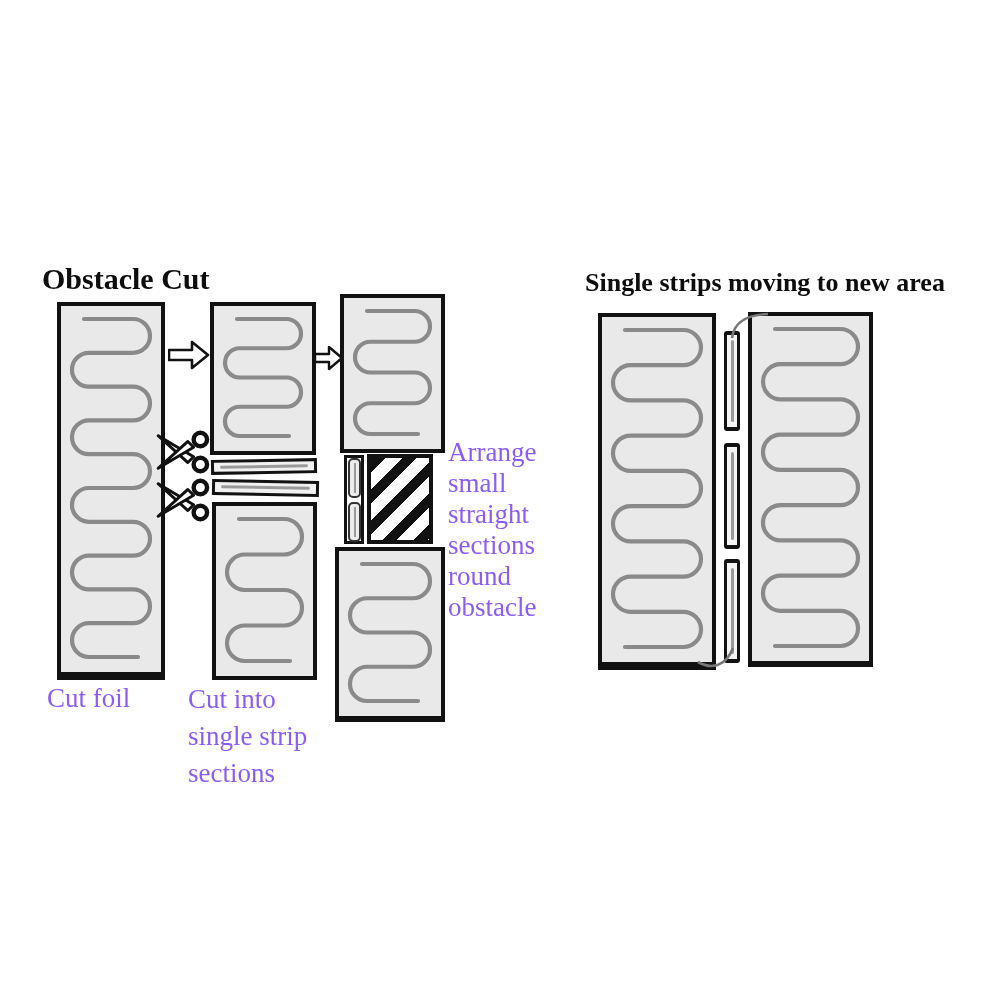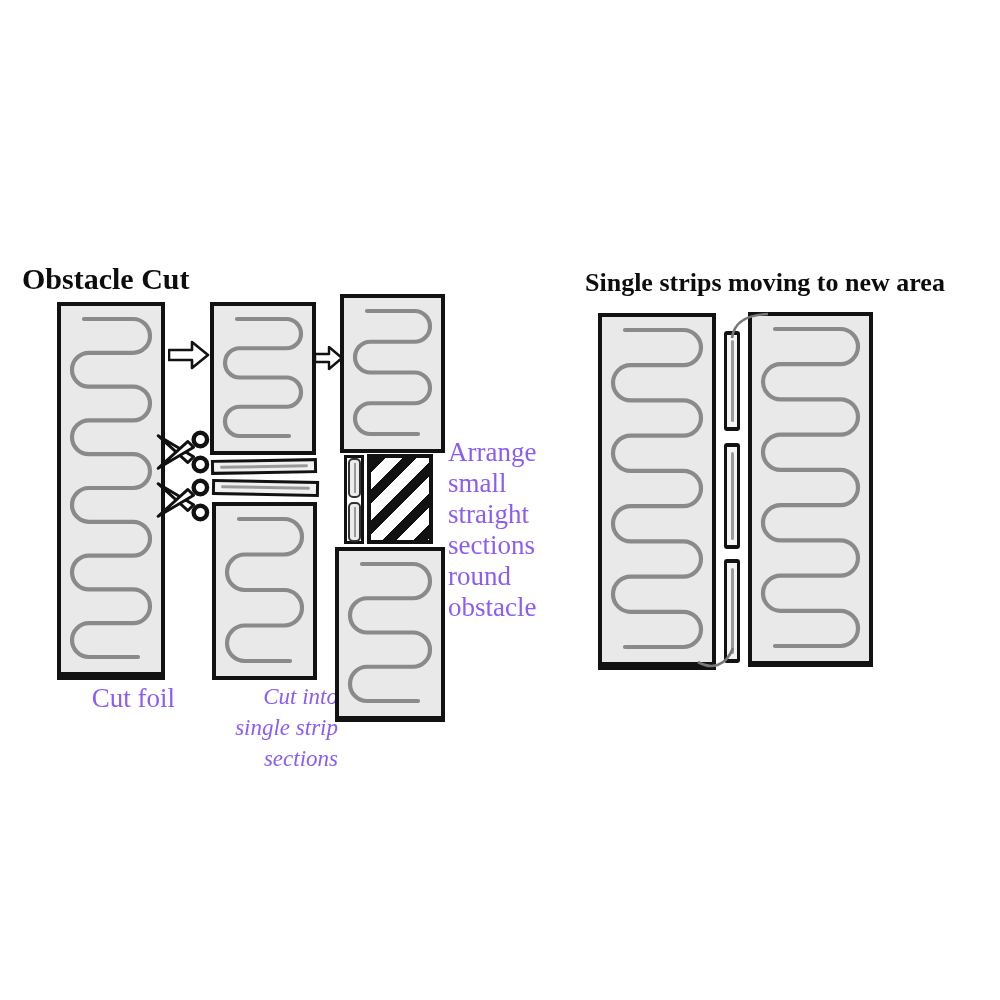--- a/index.html
+++ b/index.html
@@ -31,28 +31,28 @@
   .small-section{
     position:absolute;box-sizing:border-box;background:#ececec;
     border:2.5px solid #333;border-radius:5px;
   }
   .small-section .vline{position:absolute;top:3px;bottom:3px;left:50%;width:2px;margin-left:-1px;background:#9a9a9a;}
   .obstacle{
     position:absolute;box-sizing:border-box;border:4px solid #121212;
     background:repeating-linear-gradient(135deg,#111 0 10px,#ffffff 10px 22px);
   }
   .label{white-space:pre-line;color:#8b5cf6;}
-  .center{text-align:right;}
+  .center{text-align:left;}
 </style>
 </head>
 <body>
 
 <div id="canvas">
 
-  <div class="abs title" style="left:22px;top:262px;font-size:30px;">Obstacle Cut</div>
+  <div class="abs title" style="left:42px;top:262px;font-size:30px;">Obstacle Cut</div>
 
   <div class="panel thick-bottom" style="left:57px;top:302px;width:108px;height:378px;">
       <svg width="100" height="366">
         <path d="M 23 13 L 72.1 13 A 16.9 16.9 0 0 1 72.1 46.8 L 27.9 46.8 A 16.9 16.9 0 0 0 27.9 80.6 L 72.1 80.6 A 16.9 16.9 0 0 1 72.1 114.39999999999999 L 27.9 114.39999999999999 A 16.9 16.9 0 0 0 27.9 148.2 L 72.1 148.2 A 16.9 16.9 0 0 1 72.1 182 L 27.9 182 A 16.9 16.9 0 0 0 27.9 215.8 L 72.1 215.8 A 16.9 16.9 0 0 1 72.1 249.60000000000002 L 27.9 249.60000000000002 A 16.9 16.9 0 0 0 27.9 283.40000000000003 L 72.1 283.40000000000003 A 16.9 16.9 0 0 1 72.1 317.20000000000005 L 27.9 317.20000000000005 A 16.9 16.9 0 0 0 27.9 351.00000000000006 L 77 351.00000000000006" fill="none" stroke="#8a8a8a" stroke-width="4.2" stroke-linecap="round"></path>
       </svg>
     </div>
   <div class="abs label center" style="left:47px;top:683px;width:128px;font-size:27px;">Cut foil</div>
 
   <svg class="abs" style="left:168px;top:340px;" width="42" height="30" viewBox="0 0 42 30">
     <polygon points="1,10 24,10 24,2 40,15 24,28 24,20 1,20" fill="#ffffff" stroke="#121212" stroke-width="2.6" stroke-linejoin="round"></polygon>
@@ -83,21 +83,21 @@
     <circle cx="46" cy="12" r="7" fill="none" stroke="#111" stroke-width="4.6"></circle>
     <circle cx="46" cy="38" r="7" fill="none" stroke="#111" stroke-width="4.6"></circle>
   </svg>
   <svg class="abs" style="left:156px;top:476px;z-index:5;" width="58" height="48" viewBox="0 0 60 50">
     <polygon points="2,8 39,30 33,36" fill="#ffffff" stroke="#111" stroke-width="3" stroke-linejoin="round"></polygon>
     <polygon points="2,42 39,20 33,14" fill="#ffffff" stroke="#111" stroke-width="3" stroke-linejoin="round"></polygon>
     <circle cx="46" cy="12" r="7" fill="none" stroke="#111" stroke-width="4.6"></circle>
     <circle cx="46" cy="38" r="7" fill="none" stroke="#111" stroke-width="4.6"></circle>
   </svg>
 
-  <div class="abs label center" style="left:188px;top:681px;width:150px;font-size:23px;line-height:31px;font-style:italic;">Cut into
+  <div class="abs label center" style="left:188px;top:681px;width:150px;font-size:27px;line-height:37px;">Cut into
 single strip
 sections</div>
 
   <svg class="abs" style="left:314px;top:346px;" width="30" height="25" viewBox="0 0 30 25">
     <polygon points="1,8 15,8 15,1 28,12 15,23 15,16 1,16" fill="#ffffff" stroke="#121212" stroke-width="2.4" stroke-linejoin="round"></polygon>
   </svg>
 
   <div class="panel" style="left:340px;top:294px;width:105px;height:159px;">
       <svg width="97" height="151">
         <path d="M 23 13 L 70.625 13 A 15.375 15.375 0 0 1 70.625 43.75 L 26.375 43.75 A 15.375 15.375 0 0 0 26.375 74.5 L 70.625 74.5 A 15.375 15.375 0 0 1 70.625 105.25 L 26.375 105.25 A 15.375 15.375 0 0 0 26.375 136 L 74 136" fill="none" stroke="#8a8a8a" stroke-width="4.2" stroke-linecap="round"></path>

